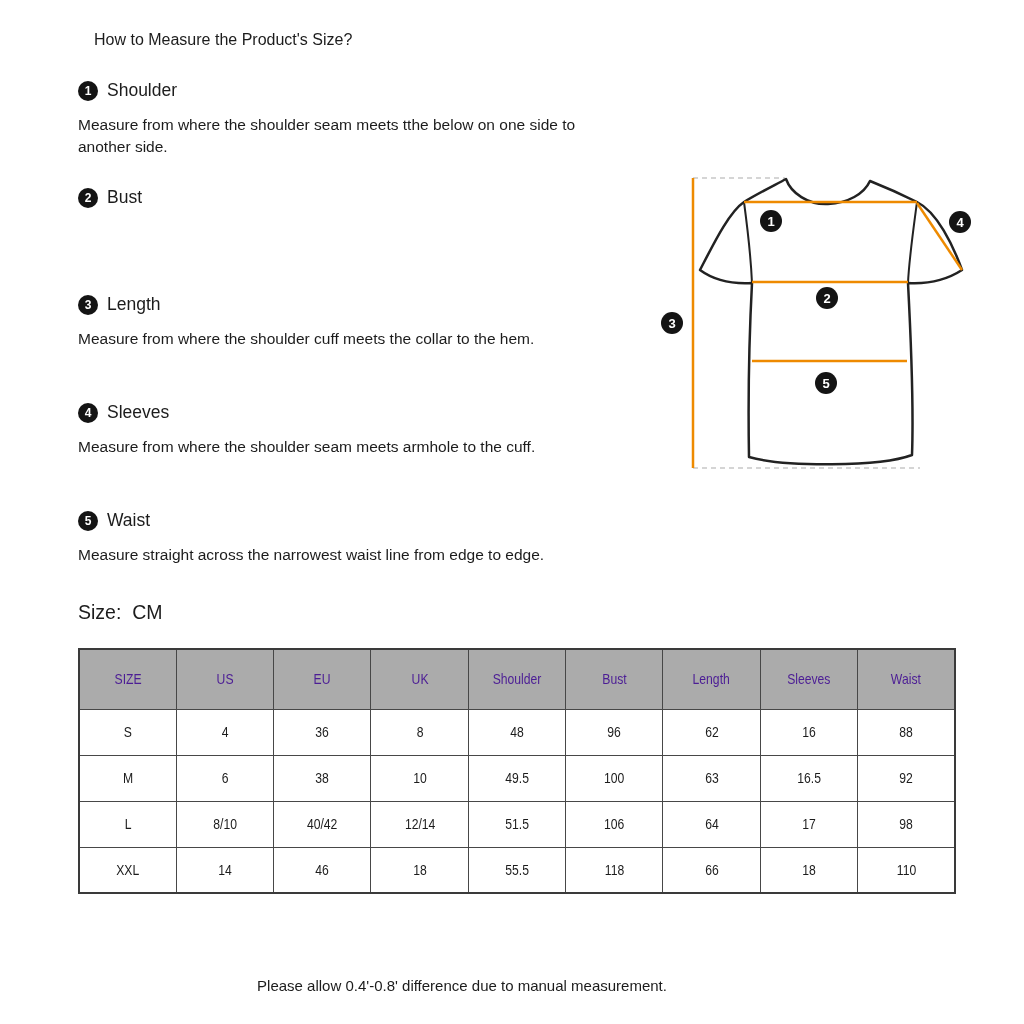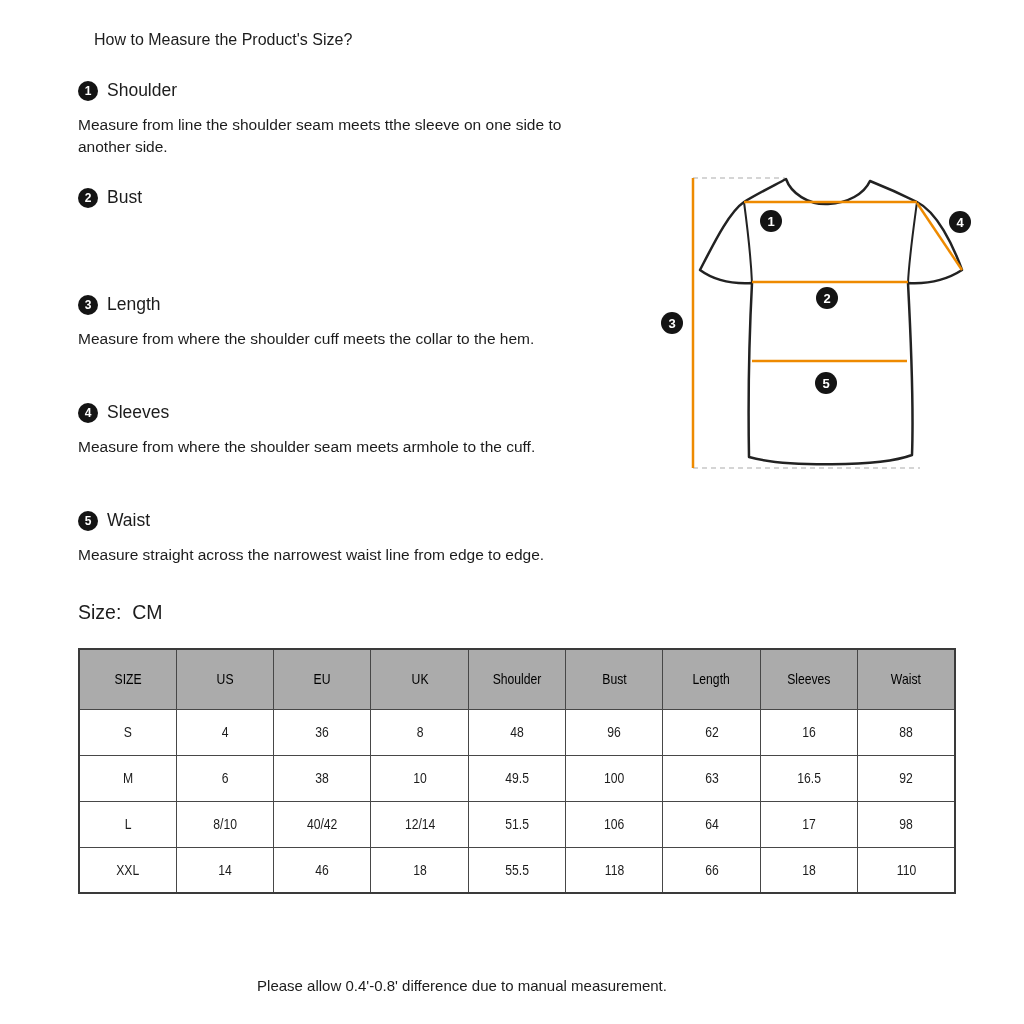--- a/index.html
+++ b/index.html
@@ -24,36 +24,36 @@
 
   table.size-table {
     position:absolute; left:78px; top:648px; width:878px;
     border-collapse:collapse; table-layout:fixed;
   }
   .size-table th, .size-table td {
     border:1px solid #474747; text-align:center; vertical-align:middle;
     font-weight:normal; font-size:14.5px; padding:0;
   }
   .size-table { border:2px solid #3a3a3a; }
-  .size-table th { height:60px; background:#ababab; color:#000000; }
+  .size-table th { height:60px; background:#ababab; color:#4c1d95; }
   .size-table td { height:46px; background:#ffffff; }
   .cx { display:inline-block; transform:scaleX(0.84); white-space:nowrap; }
   .footer { position:absolute; left:0; top:977px; width:924px; text-align:center; font-size:15px; }
 </style>
 </head>
 <body>
 
 <div class="title">How to Measure the Product's Size?</div>
 
 <div class="section" style="top:80px;">
   <div class="sec-head">
     <span class="badge">1</span>
     <span>Shoulder</span>
   </div>
-  <div class="sec-desc">Measure from line the shoulder seam meets tthe sleeve on one side to another side.</div>
+  <div class="sec-desc">Measure from where the shoulder seam meets tthe below on one side to another side.</div>
 </div>
 
 <div class="section" style="top:187px;">
   <div class="sec-head">
     <span class="badge">2</span>
     <span>Bust</span>
   </div>
 </div>
 
 <div class="section" style="top:294px;">

